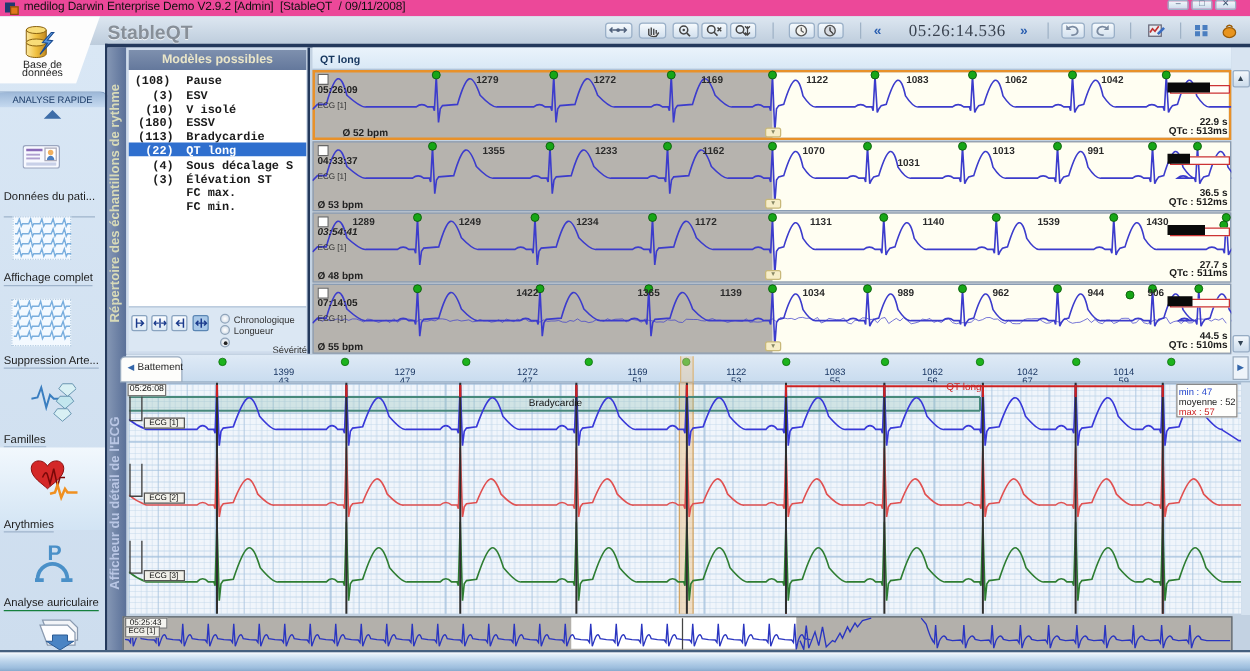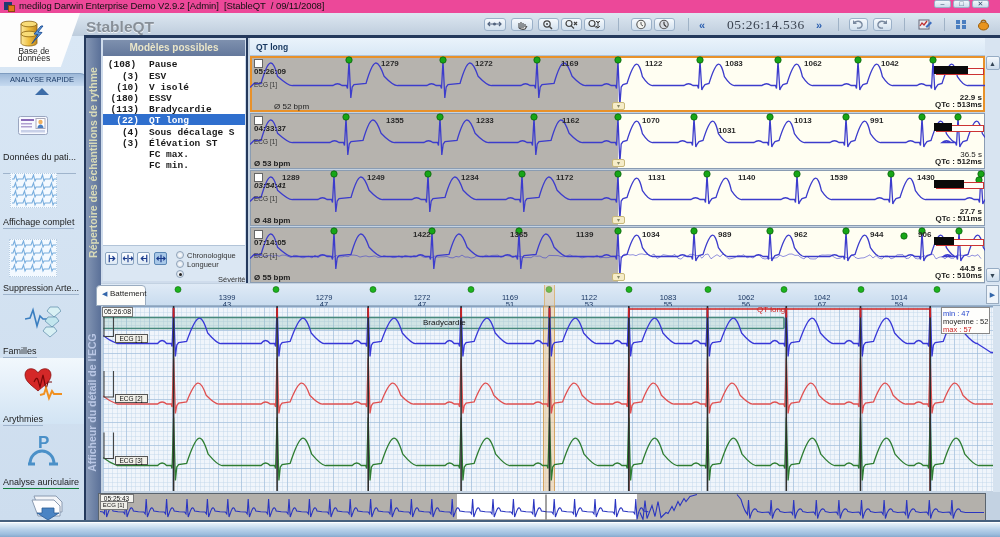--- a/index.html
+++ b/index.html
@@ -274,21 +274,21 @@
       <circle cx="537" cy="59.5" r="3.2" fill="#17a617" stroke="#0a5a0a" stroke-width="0.7"></circle>
       <circle cx="618" cy="59.5" r="3.2" fill="#17a617" stroke="#0a5a0a" stroke-width="0.7"></circle>
       <circle cx="700" cy="59.5" r="3.2" fill="#17a617" stroke="#0a5a0a" stroke-width="0.7"></circle>
       <circle cx="778" cy="59.5" r="3.2" fill="#17a617" stroke="#0a5a0a" stroke-width="0.7"></circle>
       <circle cx="858" cy="59.5" r="3.2" fill="#17a617" stroke="#0a5a0a" stroke-width="0.7"></circle>
       <circle cx="933" cy="59.5" r="3.2" fill="#17a617" stroke="#0a5a0a" stroke-width="0.7"></circle>
     </svg>
     <div class="ab" style="left:254px;top:58.5px;width:9px;height:9px;background:#fff;border:1px solid #666;"></div>
     <div class="lbl" style="left:254px;top:66.8px;font-size:8px;font-weight:bold;color:#222;">05:26:09</div>
     <div class="lbl" style="left:254px;top:81.0px;font-size:6.5px;color:#333;">ECG [1]</div>
-    <div class="lbl" style="left:254px;top:102.0px;font-size:8px;font-weight:normal;color:#222;padding-left:20px;">Ø 52 bpm</div>
+    <div class="lbl" style="left:254px;top:102.0px;font-size:8px;font-weight:bold;color:#222;padding-left:20px;">Ø 52 bpm</div>
     <div class="lbl" style="left:381px;top:58.5px;font-size:8px;font-weight:bold;color:#2a2a2a;">1279</div>
     <div class="lbl" style="left:475px;top:58.5px;font-size:8px;font-weight:bold;color:#2a2a2a;">1272</div>
     <div class="lbl" style="left:561px;top:58.5px;font-size:8px;font-weight:bold;color:#2a2a2a;">1169</div>
     <div class="lbl" style="left:645px;top:58.5px;font-size:8px;font-weight:bold;color:#2a2a2a;">1122</div>
     <div class="lbl" style="left:725px;top:58.5px;font-size:8px;font-weight:bold;color:#2a2a2a;">1083</div>
     <div class="lbl" style="left:804px;top:58.5px;font-size:8px;font-weight:bold;color:#2a2a2a;">1062</div>
     <div class="lbl" style="left:881px;top:58.5px;font-size:8px;font-weight:bold;color:#2a2a2a;">1042</div>
     <div class="ab" style="left:612px;top:101.5px;width:13px;height:8px;background:#f6edc8;border:1px solid #c8b87a;border-radius:2px;font-size:6px;line-height:7px;text-align:center;color:#886;">▾</div>
     <div class="ab" style="left:936px;top:67.5px;width:48px;height:7px;background:#fffef8;border:1px solid #cc3333;"></div>
     <div class="ab" style="left:934px;top:66.0px;width:34px;height:7.5px;background:#0a0a0a;"></div>
@@ -315,21 +315,21 @@
     <div class="lbl" style="left:386px;top:115.5px;font-size:8px;font-weight:bold;color:#2a2a2a;">1355</div>
     <div class="lbl" style="left:476px;top:115.5px;font-size:8px;font-weight:bold;color:#2a2a2a;">1233</div>
     <div class="lbl" style="left:562px;top:115.5px;font-size:8px;font-weight:bold;color:#2a2a2a;">1162</div>
     <div class="lbl" style="left:642px;top:115.5px;font-size:8px;font-weight:bold;color:#2a2a2a;">1070</div>
     <div class="lbl" style="left:718px;top:126px;font-size:8px;font-weight:bold;color:#2a2a2a;">1031</div>
     <div class="lbl" style="left:794px;top:115.5px;font-size:8px;font-weight:bold;color:#2a2a2a;">1013</div>
     <div class="lbl" style="left:870px;top:115.5px;font-size:8px;font-weight:bold;color:#2a2a2a;">991</div>
     <div class="ab" style="left:612px;top:158.5px;width:13px;height:8px;background:#f6edc8;border:1px solid #c8b87a;border-radius:2px;font-size:6px;line-height:7px;text-align:center;color:#886;">▾</div>
     <div class="ab" style="left:936px;top:124.5px;width:48px;height:7px;background:#fffef8;border:1px solid #cc3333;"></div>
     <div class="ab" style="left:934px;top:123.0px;width:18px;height:7.5px;background:#0a0a0a;"></div>
-    <div class="lbl" style="left:902px;top:149.5px;width:80px;text-align:right;font-size:8px;font-weight:normal;">36.5 s</div>
+    <div class="lbl" style="left:902px;top:149.5px;width:80px;text-align:right;font-size:8px;font-weight:bold;">36.5 s</div>
     <div class="lbl" style="left:902px;top:157.0px;width:80px;text-align:right;font-size:8px;font-weight:bold;">QTc : 512ms</div>
     <div class="ab" style="left:250px;top:169.5px;width:735px;height:56.5px;background:#b6b3ae;border:1px solid #8a9cb2;"></div>
     <div class="ab" style="left:618px;top:170.5px;width:366px;height:54px;background:#fffef2;"></div>
     <svg class="ab" style="left:250px;top:169.5px;" width="735" height="56.5" viewBox="250 169.5 735 56.5">
       <path d="M250,201.0L254,197.0L261,197.0C268.5,171.0 272.5,171.0 277.5,189.7Q289,200.0 293,199.0L318.0,199.0Q322.5,195.5 327.0,199.0L331.5,199.0L332.5,202.0L334.0,174.0L335.8,211.5L337.2,200.5L339.0,198.0L351.0,197.0C358.5,171.0 362.5,171.0 369.1,189.7Q379.0,200.0 383.0,199.0L412.0,199.0Q416.5,195.5 421.0,199.0L425.5,199.0L426.5,202.0L428.0,174.0L429.8,211.5L431.2,200.5L433.0,198.0L445.0,197.0C452.5,171.0 456.5,171.0 463.1,189.7Q473.0,200.0 477.0,199.0L506.0,199.0Q510.5,195.5 515.0,199.0L519.5,199.0L520.5,202.0L522.0,174.0L523.8,211.5L525.2,200.5L527.0,198.0L539.0,197.0C546.5,171.0 550.5,171.0 557.1,189.7Q567.0,200.0 571.0,199.0L602.0,199.0Q606.5,195.5 611.0,199.0L615.5,199.0L616.5,202.0L618.0,174.0L619.8,219.5L621.2,200.5L623.0,198.0L627.0,197.0C634.5,172.5 638.5,172.5 642.4,190.2Q649.0,200.0 653.0,199.0L691.0,199.0Q695.5,195.5 700.0,199.0L704.5,199.0L705.5,202.0L707.0,174.0L708.8,203.5L710.2,200.5L712.0,198.0L716.0,197.0C723.5,172.5 727.5,172.5 731.4,190.2Q738.0,200.0 742.0,199.0L781.0,199.0Q785.5,195.5 790.0,199.0L794.5,199.0L795.5,202.0L797.0,174.0L798.8,203.5L800.2,200.5L802.0,198.0L806.0,197.0C813.5,172.5 817.5,172.5 821.4,190.2Q828.0,200.0 832.0,199.0L875.0,199.0Q879.5,195.5 884.0,199.0L888.5,199.0L889.5,202.0L891.0,174.0L892.8,203.5L894.2,200.5L896.0,198.0L900.0,197.0C907.5,172.5 911.5,172.5 915.4,190.2Q922.0,200.0 926.0,199.0L965.0,199.0Q969.5,195.5 974.0,199.0L978.5,199.0L979.5,202.0L981.0,174.0L982.8,203.5L984.2,200.5L986.0,198.0L990.0,197.0C997.5,172.5 1001.5,172.5 1005.4,190.2Q1012.0,200.0 1016.0,199.0L985,199.0" stroke="#3c3ccc" stroke-width="1.3" fill="none"></path>
       <circle cx="334" cy="173.5" r="3.2" fill="#17a617" stroke="#0a5a0a" stroke-width="0.7"></circle>
       <circle cx="428" cy="173.5" r="3.2" fill="#17a617" stroke="#0a5a0a" stroke-width="0.7"></circle>
       <circle cx="522" cy="173.5" r="3.2" fill="#17a617" stroke="#0a5a0a" stroke-width="0.7"></circle>
       <circle cx="618" cy="173.5" r="3.2" fill="#17a617" stroke="#0a5a0a" stroke-width="0.7"></circle>
       <circle cx="707" cy="173.5" r="3.2" fill="#17a617" stroke="#0a5a0a" stroke-width="0.7"></circle>

